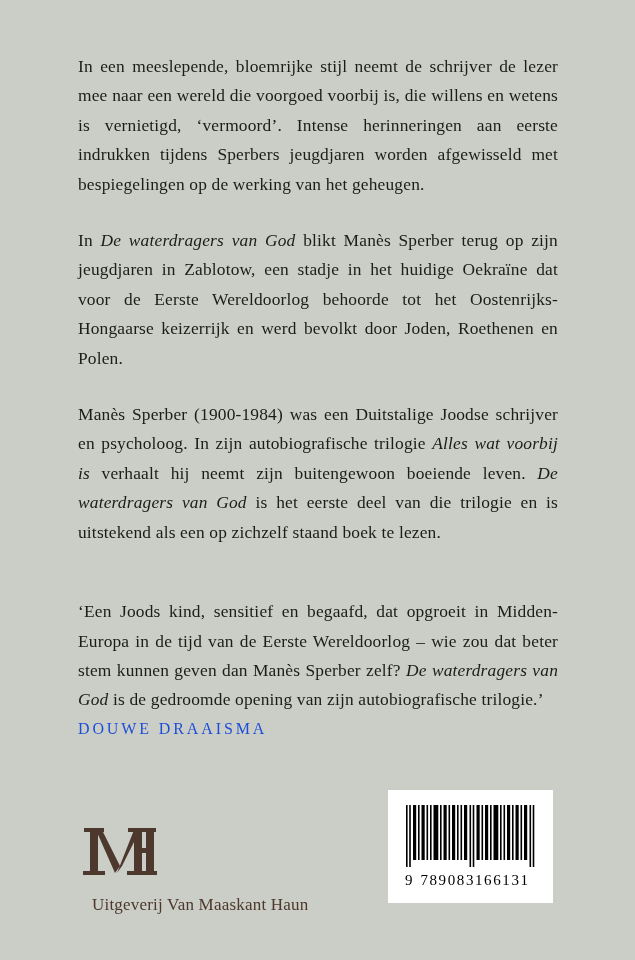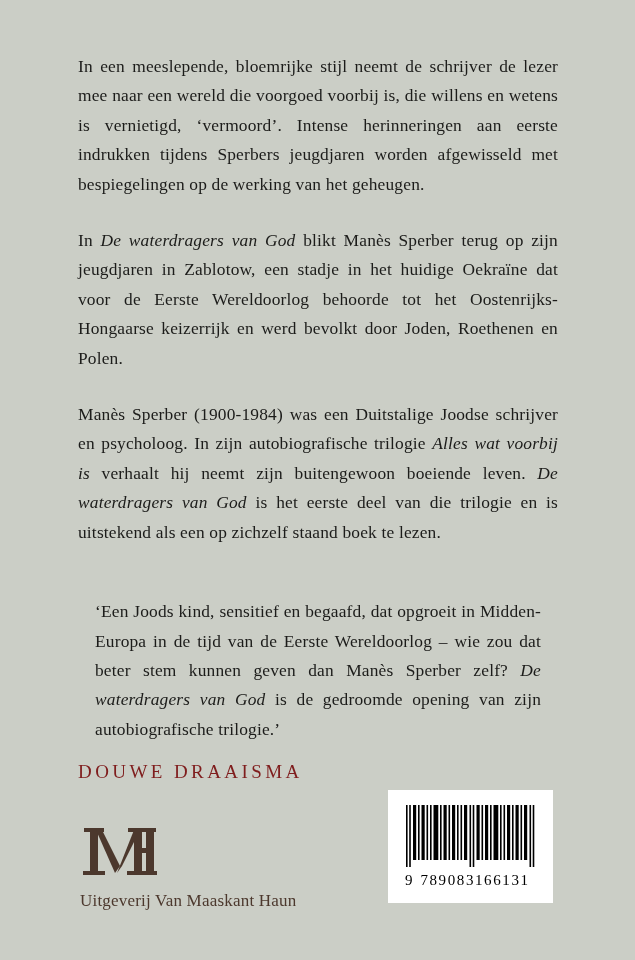--- a/index.html
+++ b/index.html
@@ -42,53 +42,53 @@
   .para:last-child { margin-bottom: 0; }
 
   .para i, .para em {
     font-style: italic;
   }
 
   .quote-block {
     margin-top: 50px;
   }
   .quote-text {
-    margin: 17px;
+    margin: 0;
     font-size: 17.4px;
     line-height: 29.4px;
     text-align: justify;
     text-justify: inter-word;
     letter-spacing: 0.01em;
     color: #1c1c1a;
   }
   .quote-attribution {
     margin: 3px 0 0 0;
-    font-size: 19px;
+    font-size: 16px;
     line-height: 22px;
     letter-spacing: 0.18em;
-    color: #7f1d1d;
+    color: #1d4ed8;
     text-transform: uppercase;
     font-variant: small-caps;
   }
 
   
   .publisher-block {
     position: absolute;
     left: 80px;
     top: 826px;
     width: 260px;
   }
 
   .logo-monogram {
     display: block;
     margin: 0 0 8px 2px;
   }
 
   .publisher-name {
-    margin: 0;
+    margin: 12px;
     font-size: 17px;
     line-height: 22px;
     letter-spacing: 0.012em;
     color: #4c382d;
     white-space: nowrap;
   }
 
   
   .barcode-box {
     position: absolute;

